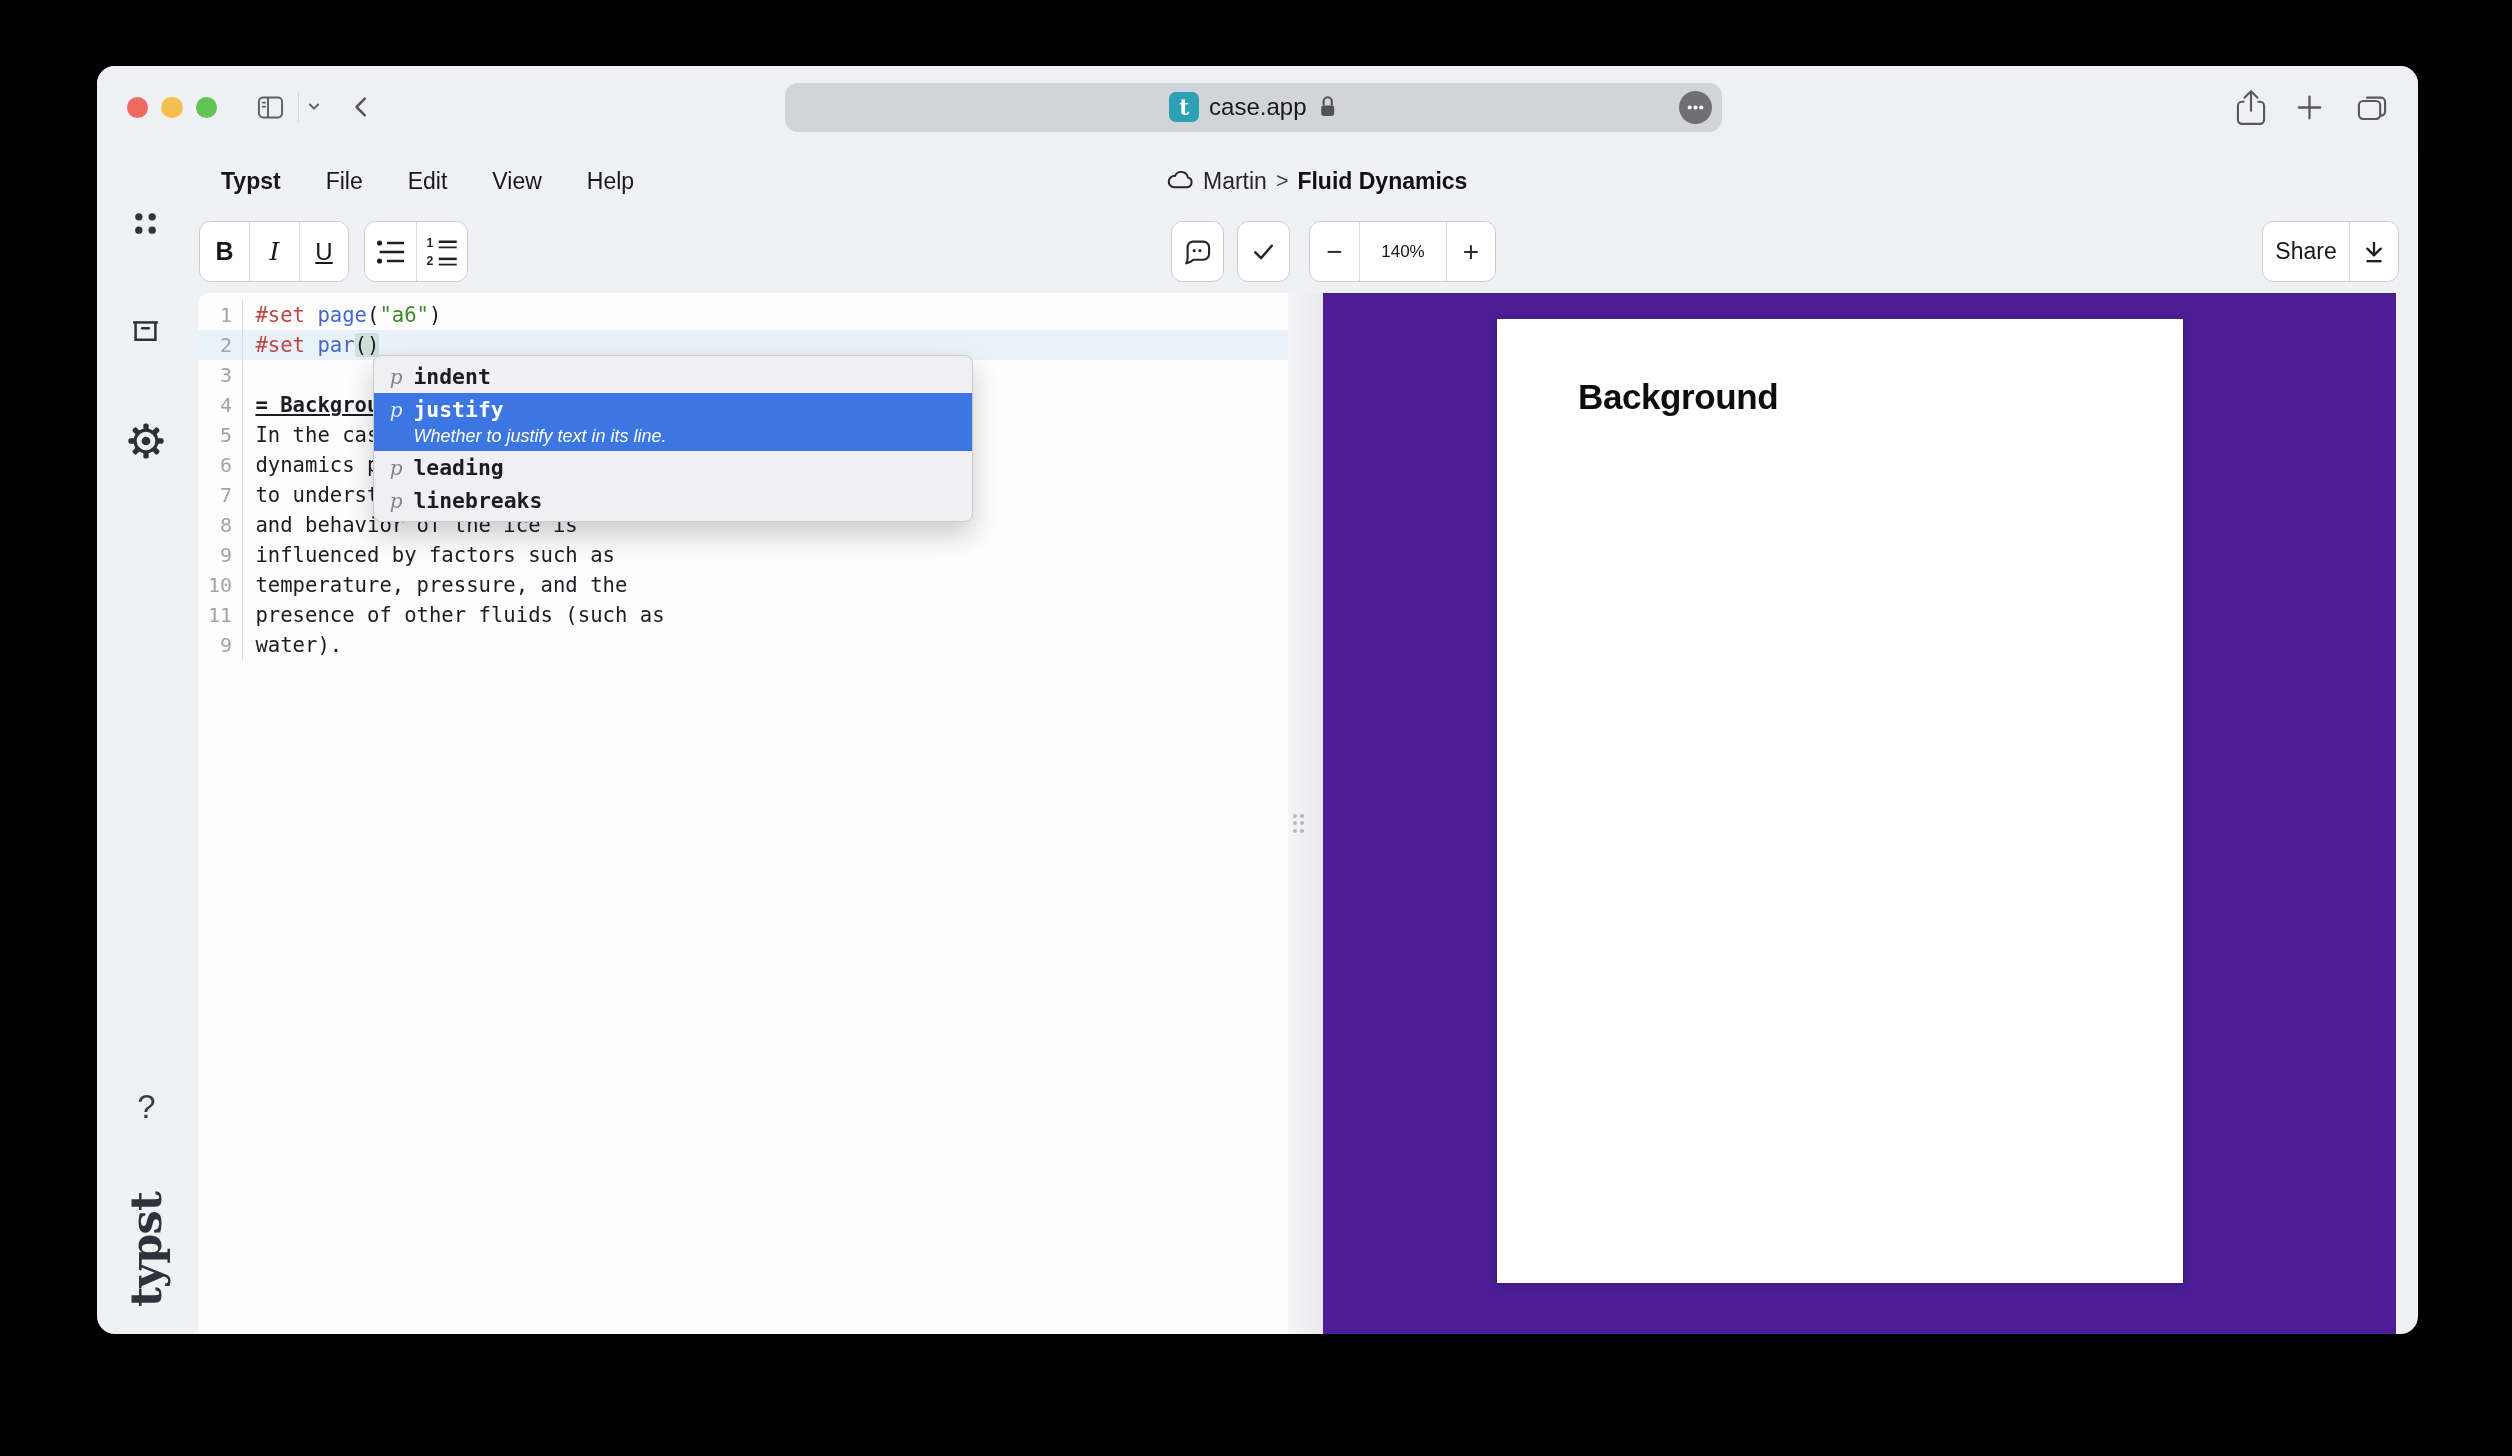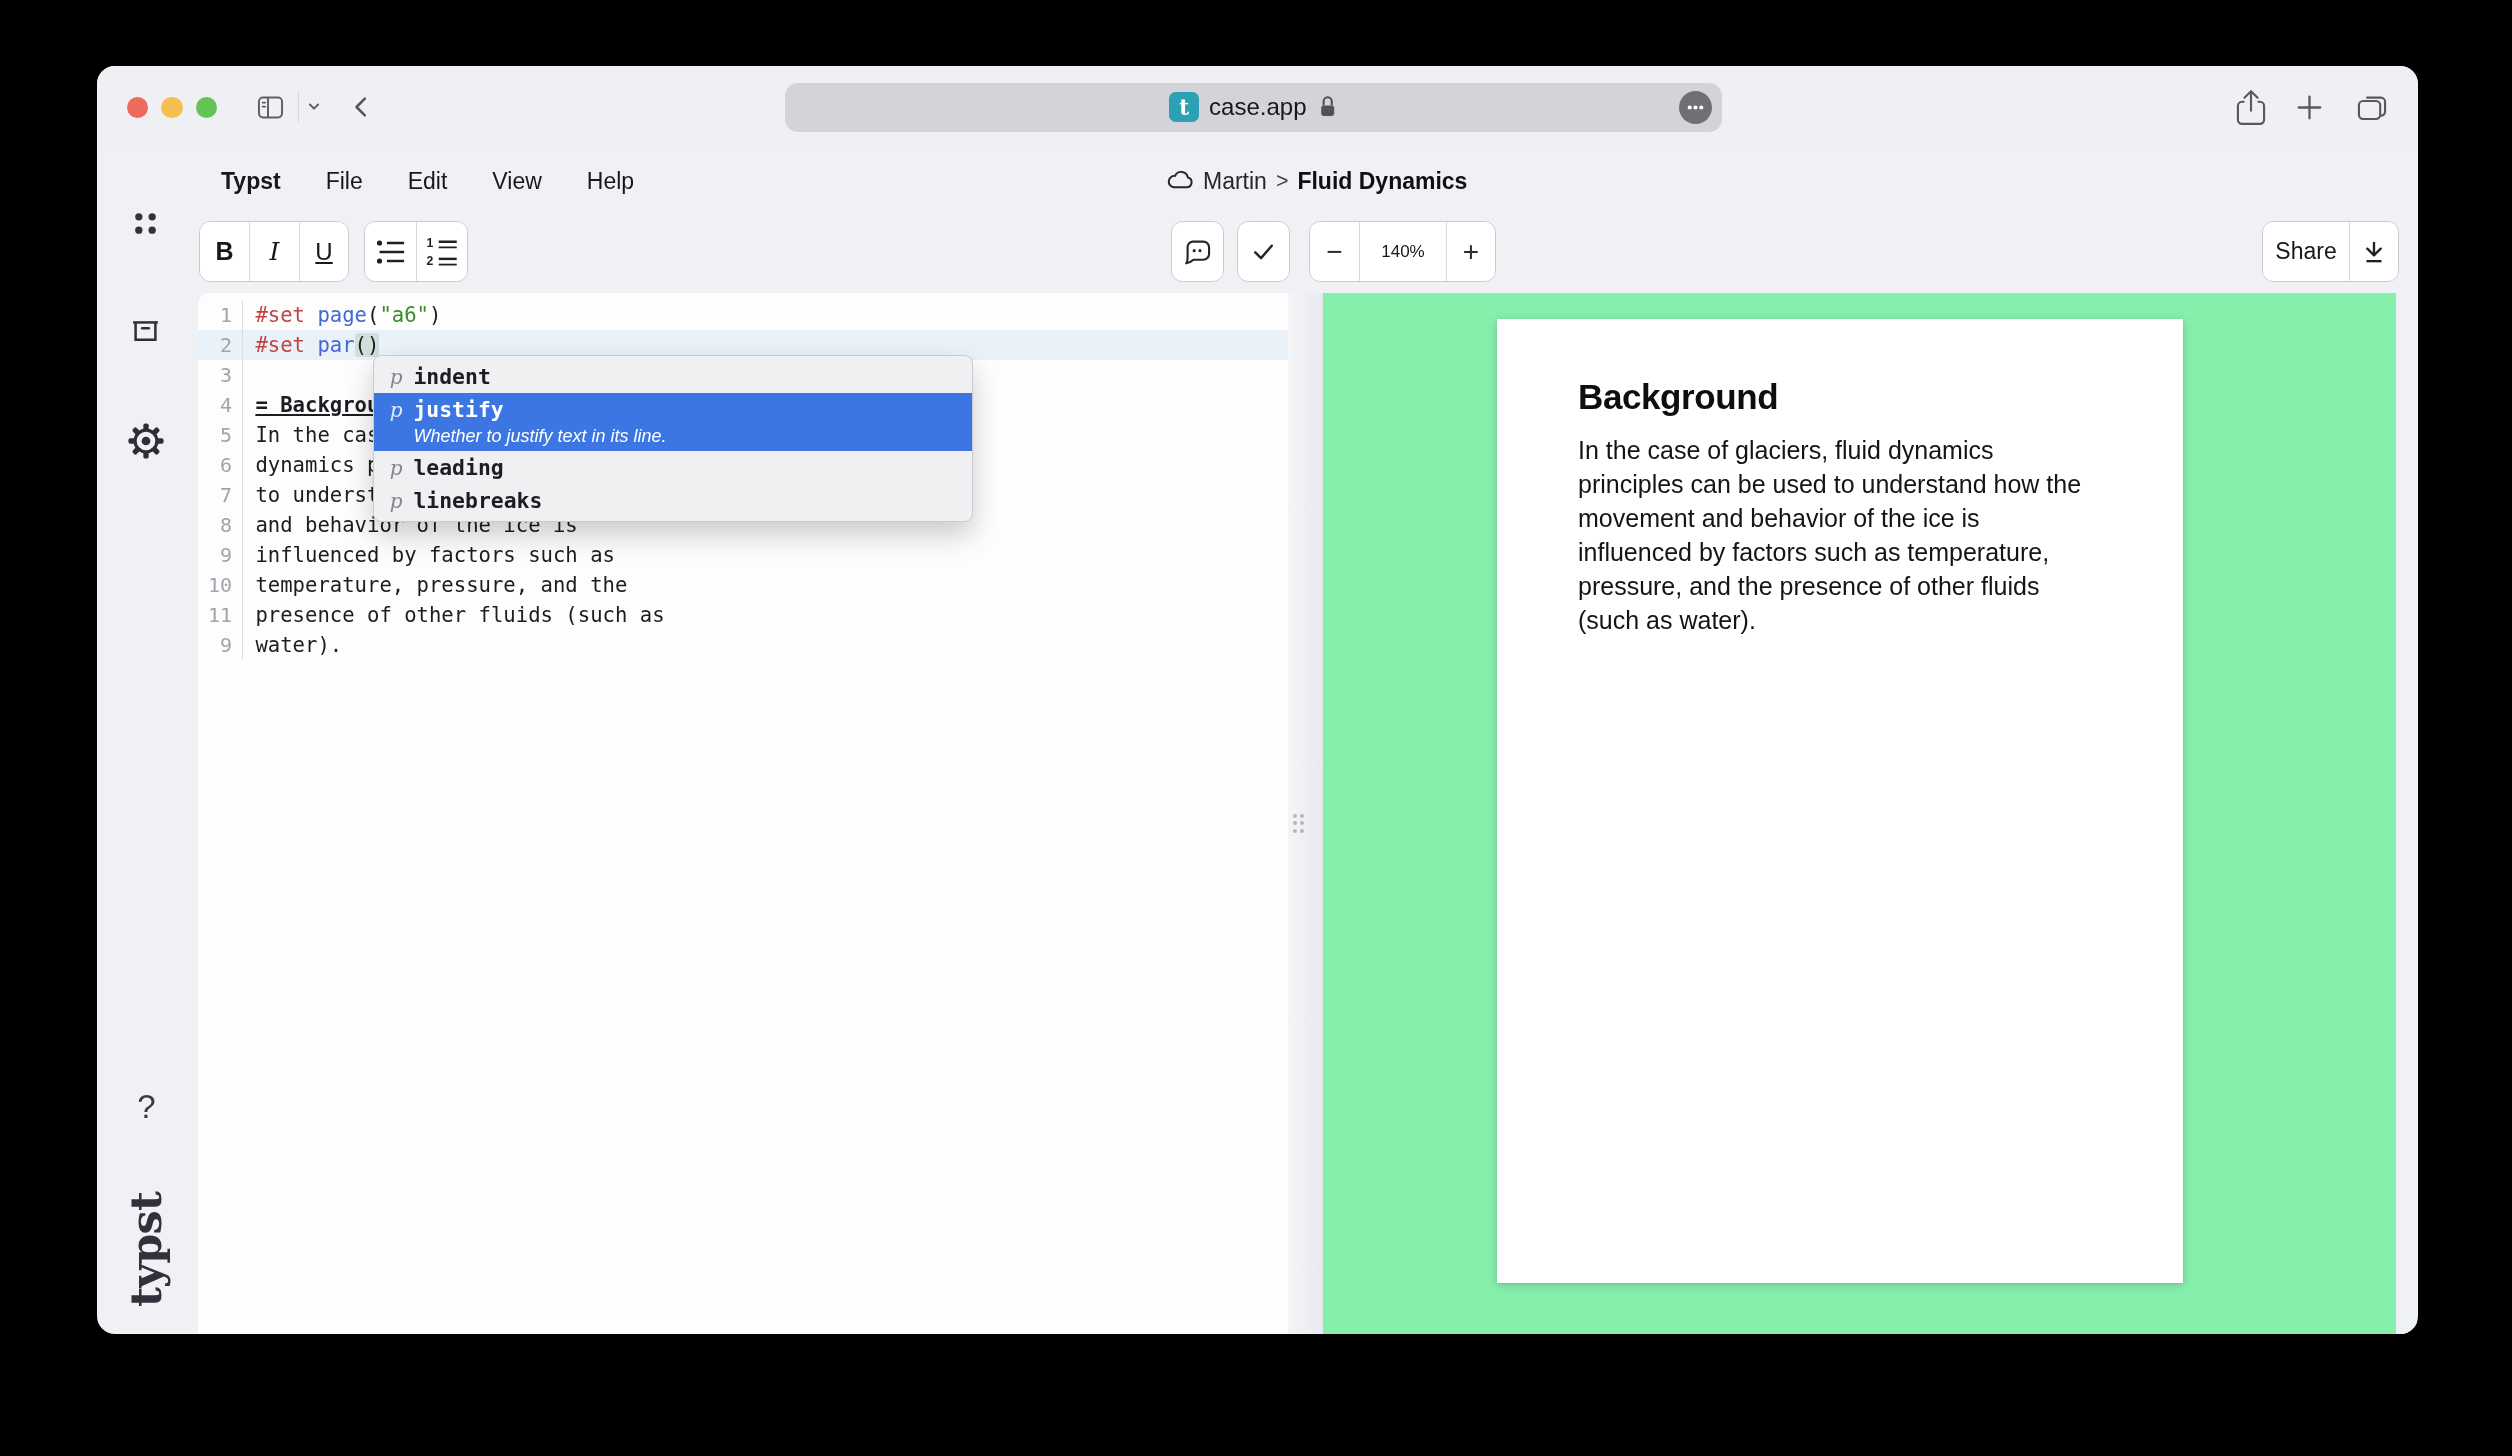--- a/index.html
+++ b/index.html
@@ -75,21 +75,21 @@
   .ac-item.selected .ac-p{color:rgba(255,255,255,.85);}
   .ac-item.selected .ac-name{color:#fff;}
   .ac-item.selected .ac-desc{display:block;}
 
   
   .divider{position:absolute;left:1191px;top:227px;width:35px;height:1042px;background:linear-gradient(90deg,#f5f5f8,#e9eaee);}
   .grip{position:absolute;left:5px;top:521px;width:11.5px;height:19px;cursor:col-resize;}
   .grip i{position:absolute;width:4.1px;height:4.1px;border-radius:50%;background:#b4b6c1;}
 
   
-  .preview{position:absolute;left:1226px;top:227px;width:1094px;height:1042px;background:#86efac;}
+  .preview{position:absolute;left:1226px;top:227px;width:1094px;height:1042px;background:#4c1d95;}
   .preview-scroll{position:absolute;right:0;top:0;width:21.4px;height:100%;background:#f0f1f4;}
   .page{position:absolute;left:174px;top:26px;width:686px;height:964px;background:#fff;box-shadow:0 3.3px 11.5px rgba(0,0,0,.14),0 0.8px 3.3px rgba(0,0,0,.10);}
   .pg-heading{position:absolute;left:81px;top:58px;font-size:35px;font-weight:700;color:#0e0e10;letter-spacing:-0.4px;}
   .pg-body{position:absolute;left:81px;top:114px;width:548px;font-size:25px;line-height:34px;color:#141416;white-space:pre-line;}
 </style>
 </head>
 <body>
 
 <div class="window">
 
@@ -370,23 +370,17 @@
         <i style="left:7.4px;top:7.4px;"></i>
       <i style="left:0;top:15px;"></i>
         <i style="left:7.4px;top:15px;"></i>
     </div>
   </div>
 
   <div class="preview">
     <div class="preview-scroll"></div>
     <div class="page">
       <div class="pg-heading">Background</div>
-      <div class="pg-body">In the case of glaciers, fluid dynamics
-principles can be used to understand how the
-movement and behavior of the ice is
-influenced by factors such as temperature,
-pressure, and the presence of other fluids
-(such as water).</div>
     </div>
   </div>
 
 </div>
 
 
 </body></html>

